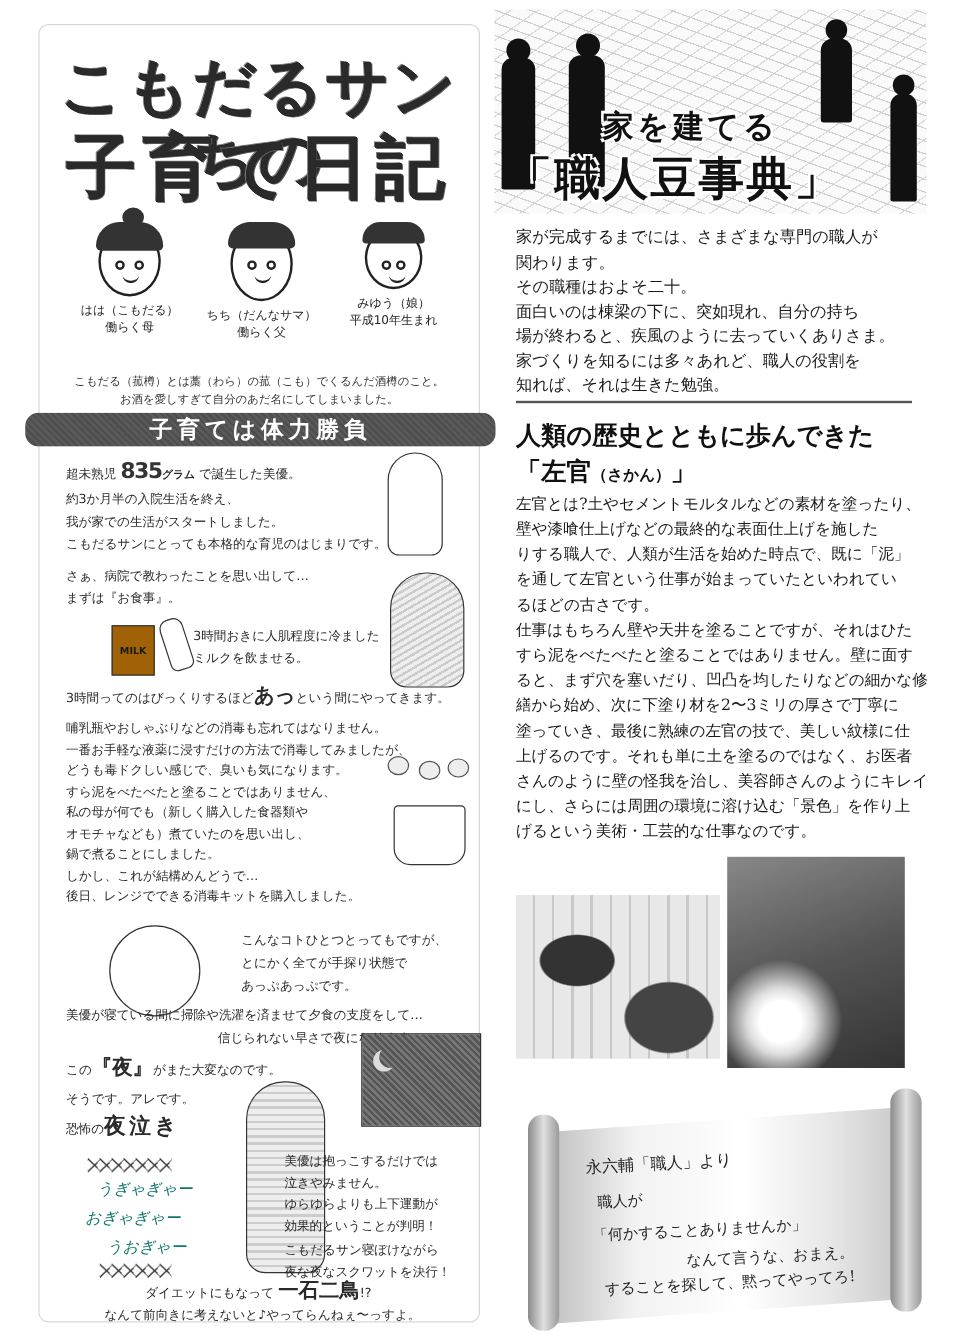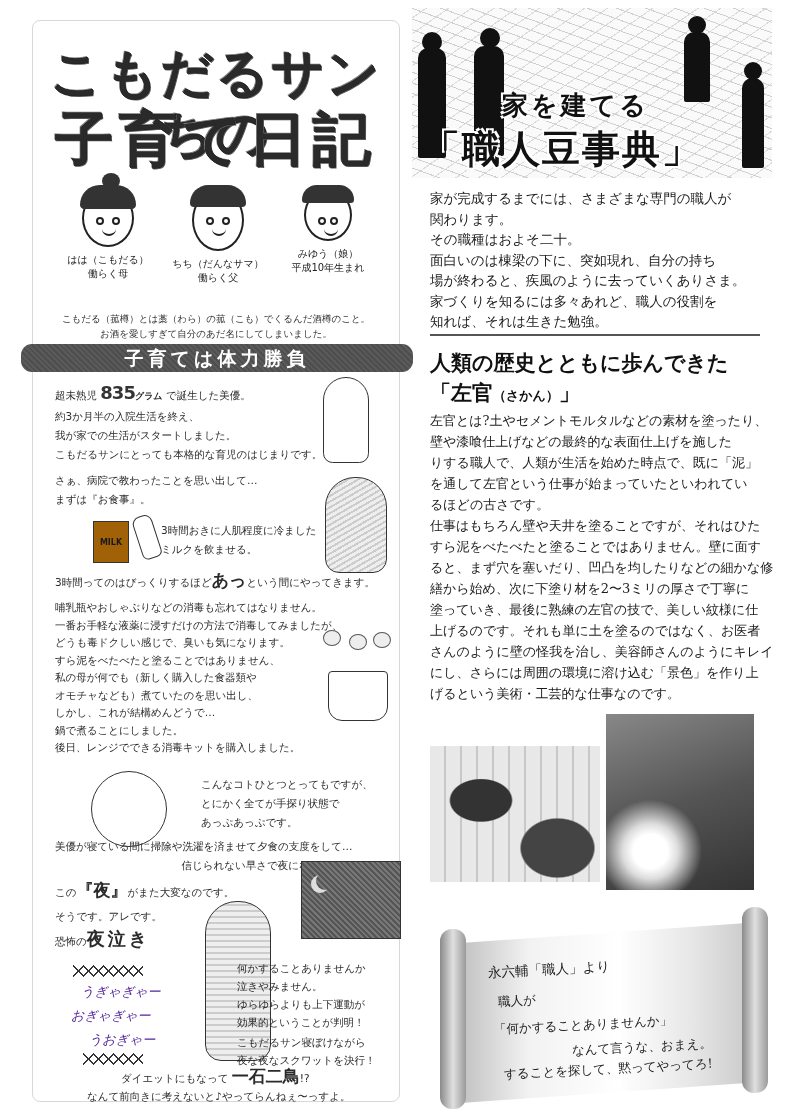--- a/index.html
+++ b/index.html
@@ -53,21 +53,21 @@
   .baby-illus { left: 290px; top: 356px; width: 46px; height: 86px; border-radius: 24px 24px 10px 10px; background:#fff; }
   .mom-illus { left: 292px; top: 456px; width: 62px; height: 96px; border-radius: 30px 30px 14px 14px; background: repeating-linear-gradient(-30deg,#eee 0 3px,#ccc 3px 5px); }
   .milk-box { left: 60px; top: 500px; width: 36px; height: 42px; background:#a16207; font-size:8px; text-align:center; line-height:42px; font-weight:bold; }
   .bottle { left: 104px; top: 494px; width: 20px; height: 44px; border-radius: 8px 8px 6px 6px; background:#fff; transform: rotate(-18deg); }
   .pot { left: 295px; top: 650px; width: 60px; height: 50px; border-radius: 4px 4px 14px 14px; background:#fff; }
   .steam { position:absolute; width: 18px; height: 16px; border:1.5px solid #555; border-radius: 50%; background:#eee; }
   .dizzy { left: 58px; top: 750px; width: 76px; height: 76px; border-radius: 50%; background:#fff; }
   .night-box { left: 268px; top: 840px; width: 100px; height: 78px; background: repeating-linear-gradient(45deg,#555 0 2px,#777 2px 4px); }
   .moon { position:absolute; left: 14px; top: 10px; width: 18px; height: 18px; border-radius:50%; box-shadow: -5px 3px 0 0 #ddd; }
   .mom-hold { left: 172px; top: 880px; width: 66px; height: 160px; border-radius: 32px 32px 16px 16px; background: repeating-linear-gradient(0deg,#eee 0 4px,#ccc 4px 6px); }
-  .cry-text { position:absolute; font-size: 13px; line-height: 22px; font-style: italic; color:#4c1d95; white-space: nowrap; }
+  .cry-text { position:absolute; font-size: 13px; line-height: 22px; font-style: italic; color:#0f766e; white-space: nowrap; }
   .zigzag { position:absolute; height: 12px; background: linear-gradient(135deg, transparent 50%, #333 50%, #333 56%, transparent 56%) 0 0/10px 12px repeat-x, linear-gradient(45deg, transparent 50%, #333 50%, #333 56%, transparent 56%) 0 0/10px 12px repeat-x; }
 
   
   .right-panel { position: absolute; left: 412px; top: 8px; width: 380px; height: 1105px; }
   .banner {
     position: absolute; left: 0; top: 0; width: 360px; height: 170px;
     background:
       repeating-linear-gradient(20deg, transparent 0 9px, #d0d0d0 9px 10px),
       repeating-linear-gradient(-35deg, transparent 0 12px, #dadada 12px 13px),
       #fafafa;
@@ -189,22 +189,22 @@
     <span>3時間ってのはびっくりするほど</span><span class="emph">あっ</span><span>という間にやってきます。</span>
   </div>
 
   <div class="ltext" style="left:22px;top:578px;line-height:17.5px;">
     <div>哺乳瓶やおしゃぶりなどの消毒も忘れてはなりません。</div>
     <div>一番お手軽な液薬に浸すだけの方法で消毒してみましたが、</div>
     <div>どうも毒ドクしい感じで、臭いも気になります。</div>
     <div>すら泥をべたべたと塗ることではありません、</div>
     <div>私の母が何でも（新しく購入した食器類や</div>
     <div>オモチャなども）煮ていたのを思い出し、</div>
+    <div>鍋で煮ることにしました。</div>
     <div>しかし、これが結構めんどうで…</div>
-    <div>鍋で煮ることにしました。</div>
     <div>後日、レンジでできる消毒キットを購入しました。</div>
   </div>
   <div class="illus pot">
     <div class="steam" style="left:-6px;top:-42px"></div>
     <div class="steam" style="left:20px;top:-38px"></div>
     <div class="steam" style="left:44px;top:-40px"></div>
   </div>
 
   <div class="illus dizzy"></div>
   <div class="ltext" style="left:168px;top:754px;">
@@ -230,21 +230,21 @@
   </div>
 
   <div class="zigzag" style="left:40px;top:944px;width:70px;"></div>
   <div class="cry-text" style="left:48px;top:960px;">うぎゃぎゃー</div>
   <div class="cry-text" style="left:38px;top:984px;">おぎゃぎゃー</div>
   <div class="cry-text" style="left:56px;top:1008px;">うおぎゃー</div>
   <div class="zigzag" style="left:50px;top:1032px;width:60px;"></div>
   <div class="illus mom-hold"></div>
 
   <div class="ltext" style="left:204px;top:938px;line-height:18px;">
-    <div>何かすることありませんか</div>
+    <div>美優は抱っこするだけでは</div>
     <div>泣きやみません。</div>
     <div>ゆらゆらよりも上下運動が</div>
     <div>効果的ということが判明！</div>
   </div>
   <div class="ltext" style="left:204px;top:1012px;line-height:18px;">
     <div>こもだるサン寝ぼけながら</div>
     <div>夜な夜なスクワットを決行！</div>
   </div>
 
   <div class="ltext" style="left:88px;top:1046px;">

